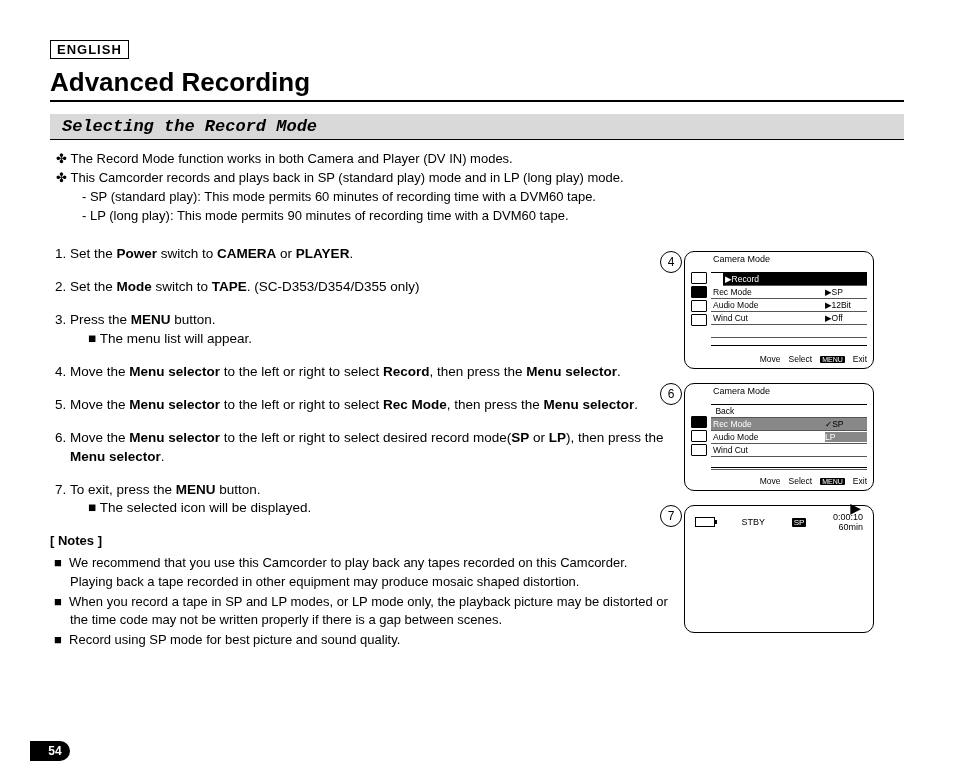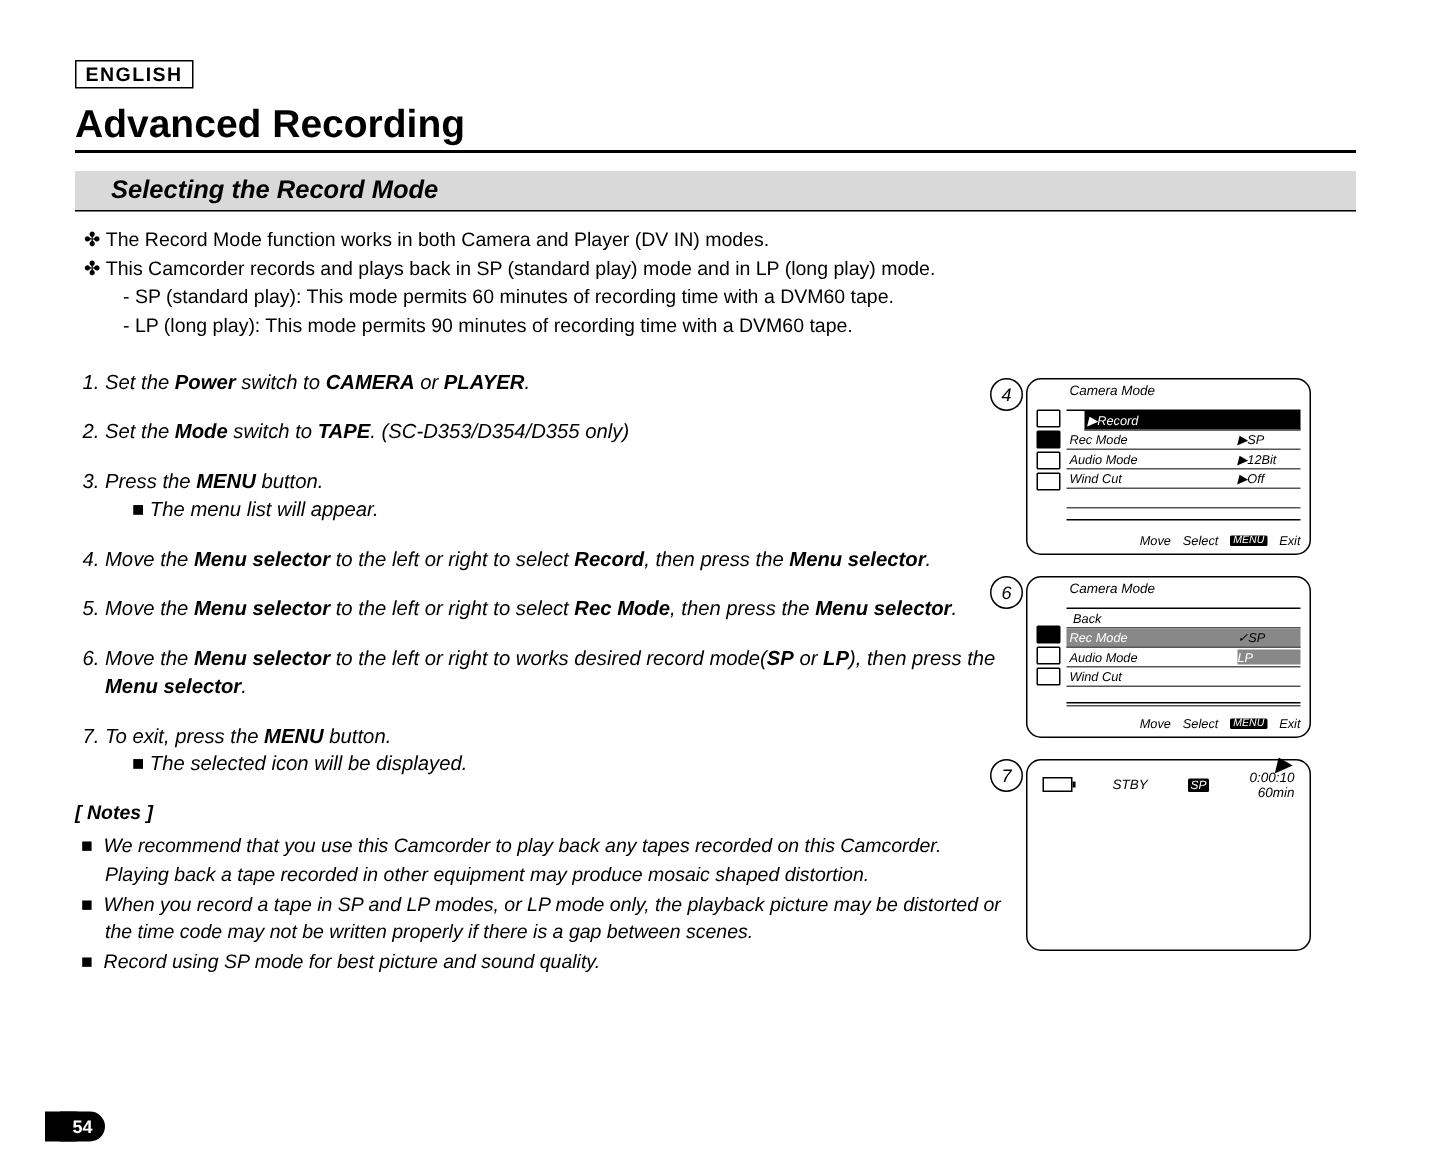--- a/index.html
+++ b/index.html
@@ -30,37 +30,36 @@
   .title {
     font-size: 26px;
     font-weight: bold;
     border-bottom: 2px solid #000;
     padding-bottom: 2px;
     margin: 4px 0 12px 0;
   }
   .section-bar {
     background: #d9d9d9;
     border-bottom: 1.5px solid #000;
-    padding: 3px 24px;
-    font-family: Liberation Sans, sans-serif;
+    padding: 3px 12px;
+    font-family: Liberation Mono, monospace;
     font-style: italic;
     font-weight: bold;
     font-size: 17px;
     margin-bottom: 10px;
   }
   .intro {
     font-size: 13px;
     margin: 0 0 20px 6px;
     line-height: 1.45;
   }
   .intro .row { padding-left: 16px; text-indent: -16px; }
   .intro .sub { padding-left: 26px; }
   .flex {
     display: flex;
-    font-style: italic;
   }
   .steps {
     flex: 1;
     font-size: 13.5px;
     line-height: 1.4;
   }
   .steps ol { padding-left: 20px; margin: 0; }
   .steps li { margin-bottom: 14px; }
   .steps .sub { padding-left: 18px; }
   .notes-title { font-weight: bold; font-size: 13px; margin-top: 10px; }
@@ -196,21 +195,21 @@
           <span>Press the </span><b>MENU</b><span> button.</span>
           <div class="sub">■ <span>The menu list will appear.</span></div>
         </li>
         <li>
           <span>Move the </span><b>Menu selector</b><span> to the left or right to select </span><b>Record</b><span>, then press the </span><b>Menu selector</b><span>.</span>
         </li>
         <li>
           <span>Move the </span><b>Menu selector</b><span> to the left or right to select </span><b>Rec Mode</b><span>, then press the </span><b>Menu selector</b><span>.</span>
         </li>
         <li>
-          <span>Move the </span><b>Menu selector</b><span> to the left or right to works desired record mode(</span><b>SP</b><span> or </span><b>LP</b><span>), then press the </span><b>Menu selector</b><span>.</span>
+          <span>Move the </span><b>Menu selector</b><span> to the left or right to select desired record mode(</span><b>SP</b><span> or </span><b>LP</b><span>), then press the </span><b>Menu selector</b><span>.</span>
         </li>
         <li>
           <span>To exit, press the </span><b>MENU</b><span> button.</span>
           <div class="sub">■ <span>The selected icon will be displayed.</span></div>
         </li>
       </ol>
 
       <div class="notes-title">[ Notes ]</div>
       <div class="notes">
         <div class="nrow">■&nbsp;&nbsp;<span>We recommend that you use this Camcorder to play back any tapes recorded on this Camcorder. Playing back a tape recorded in other equipment may produce mosaic shaped distortion.</span></div>

